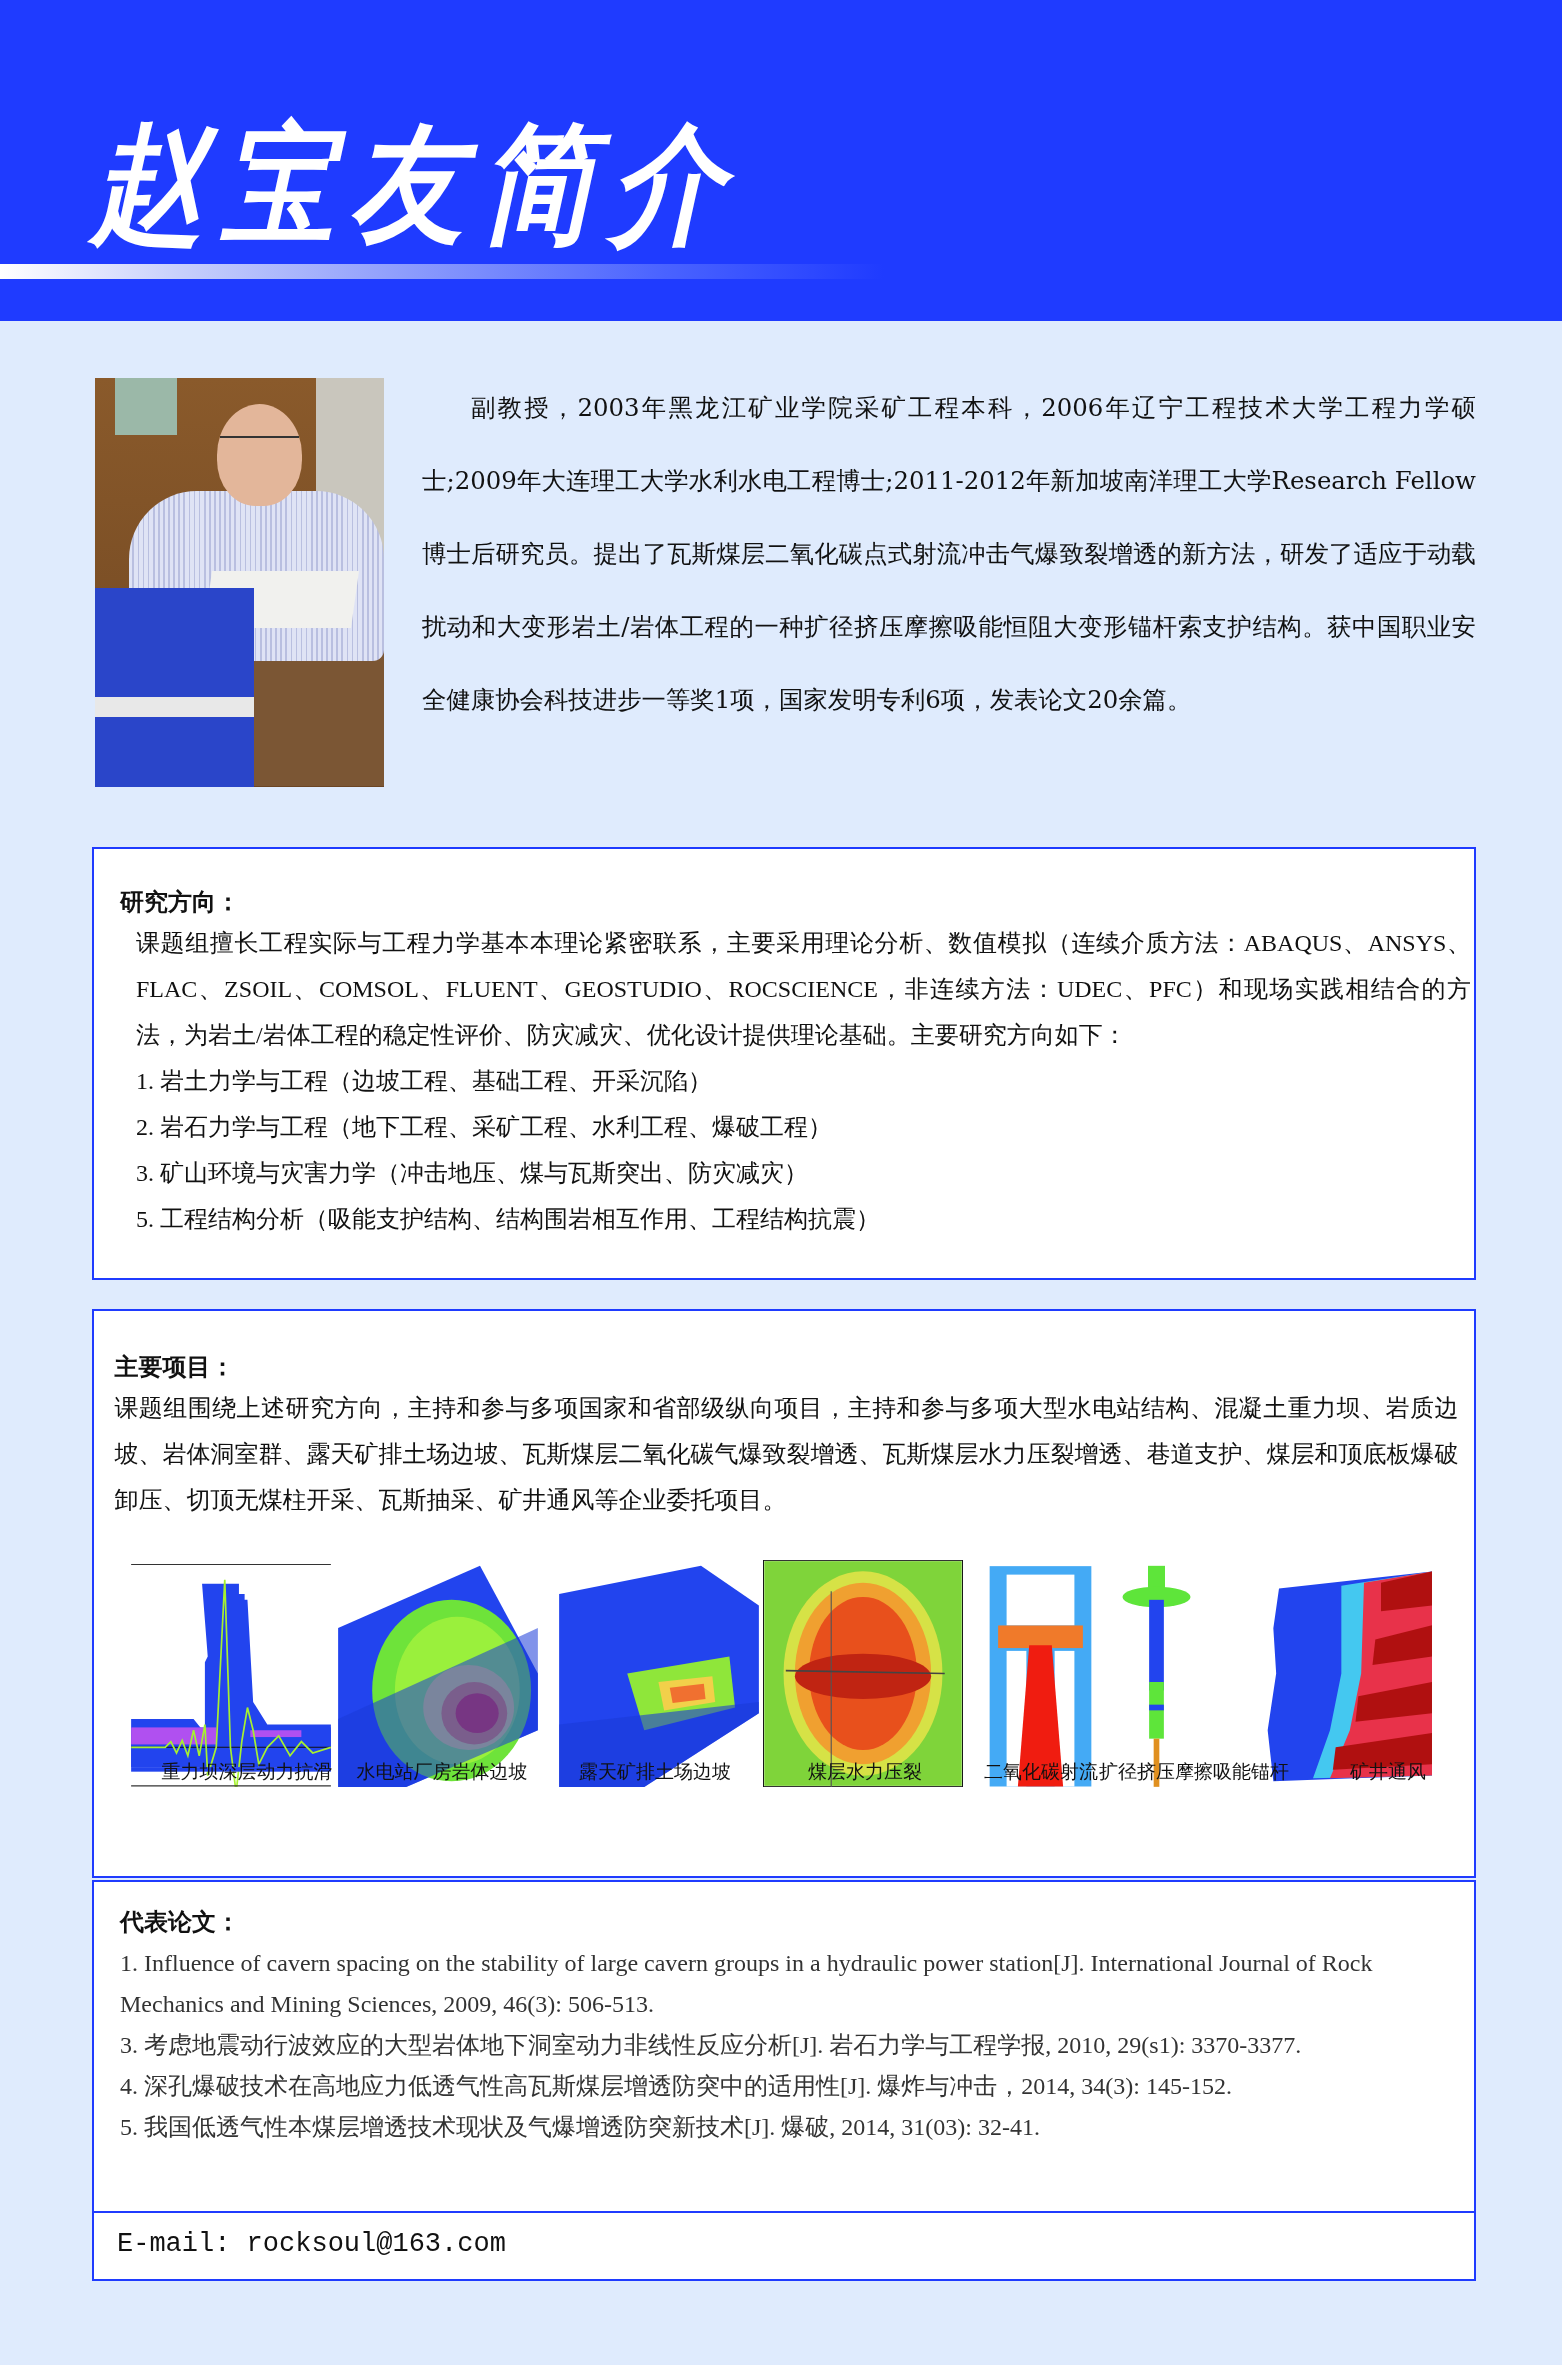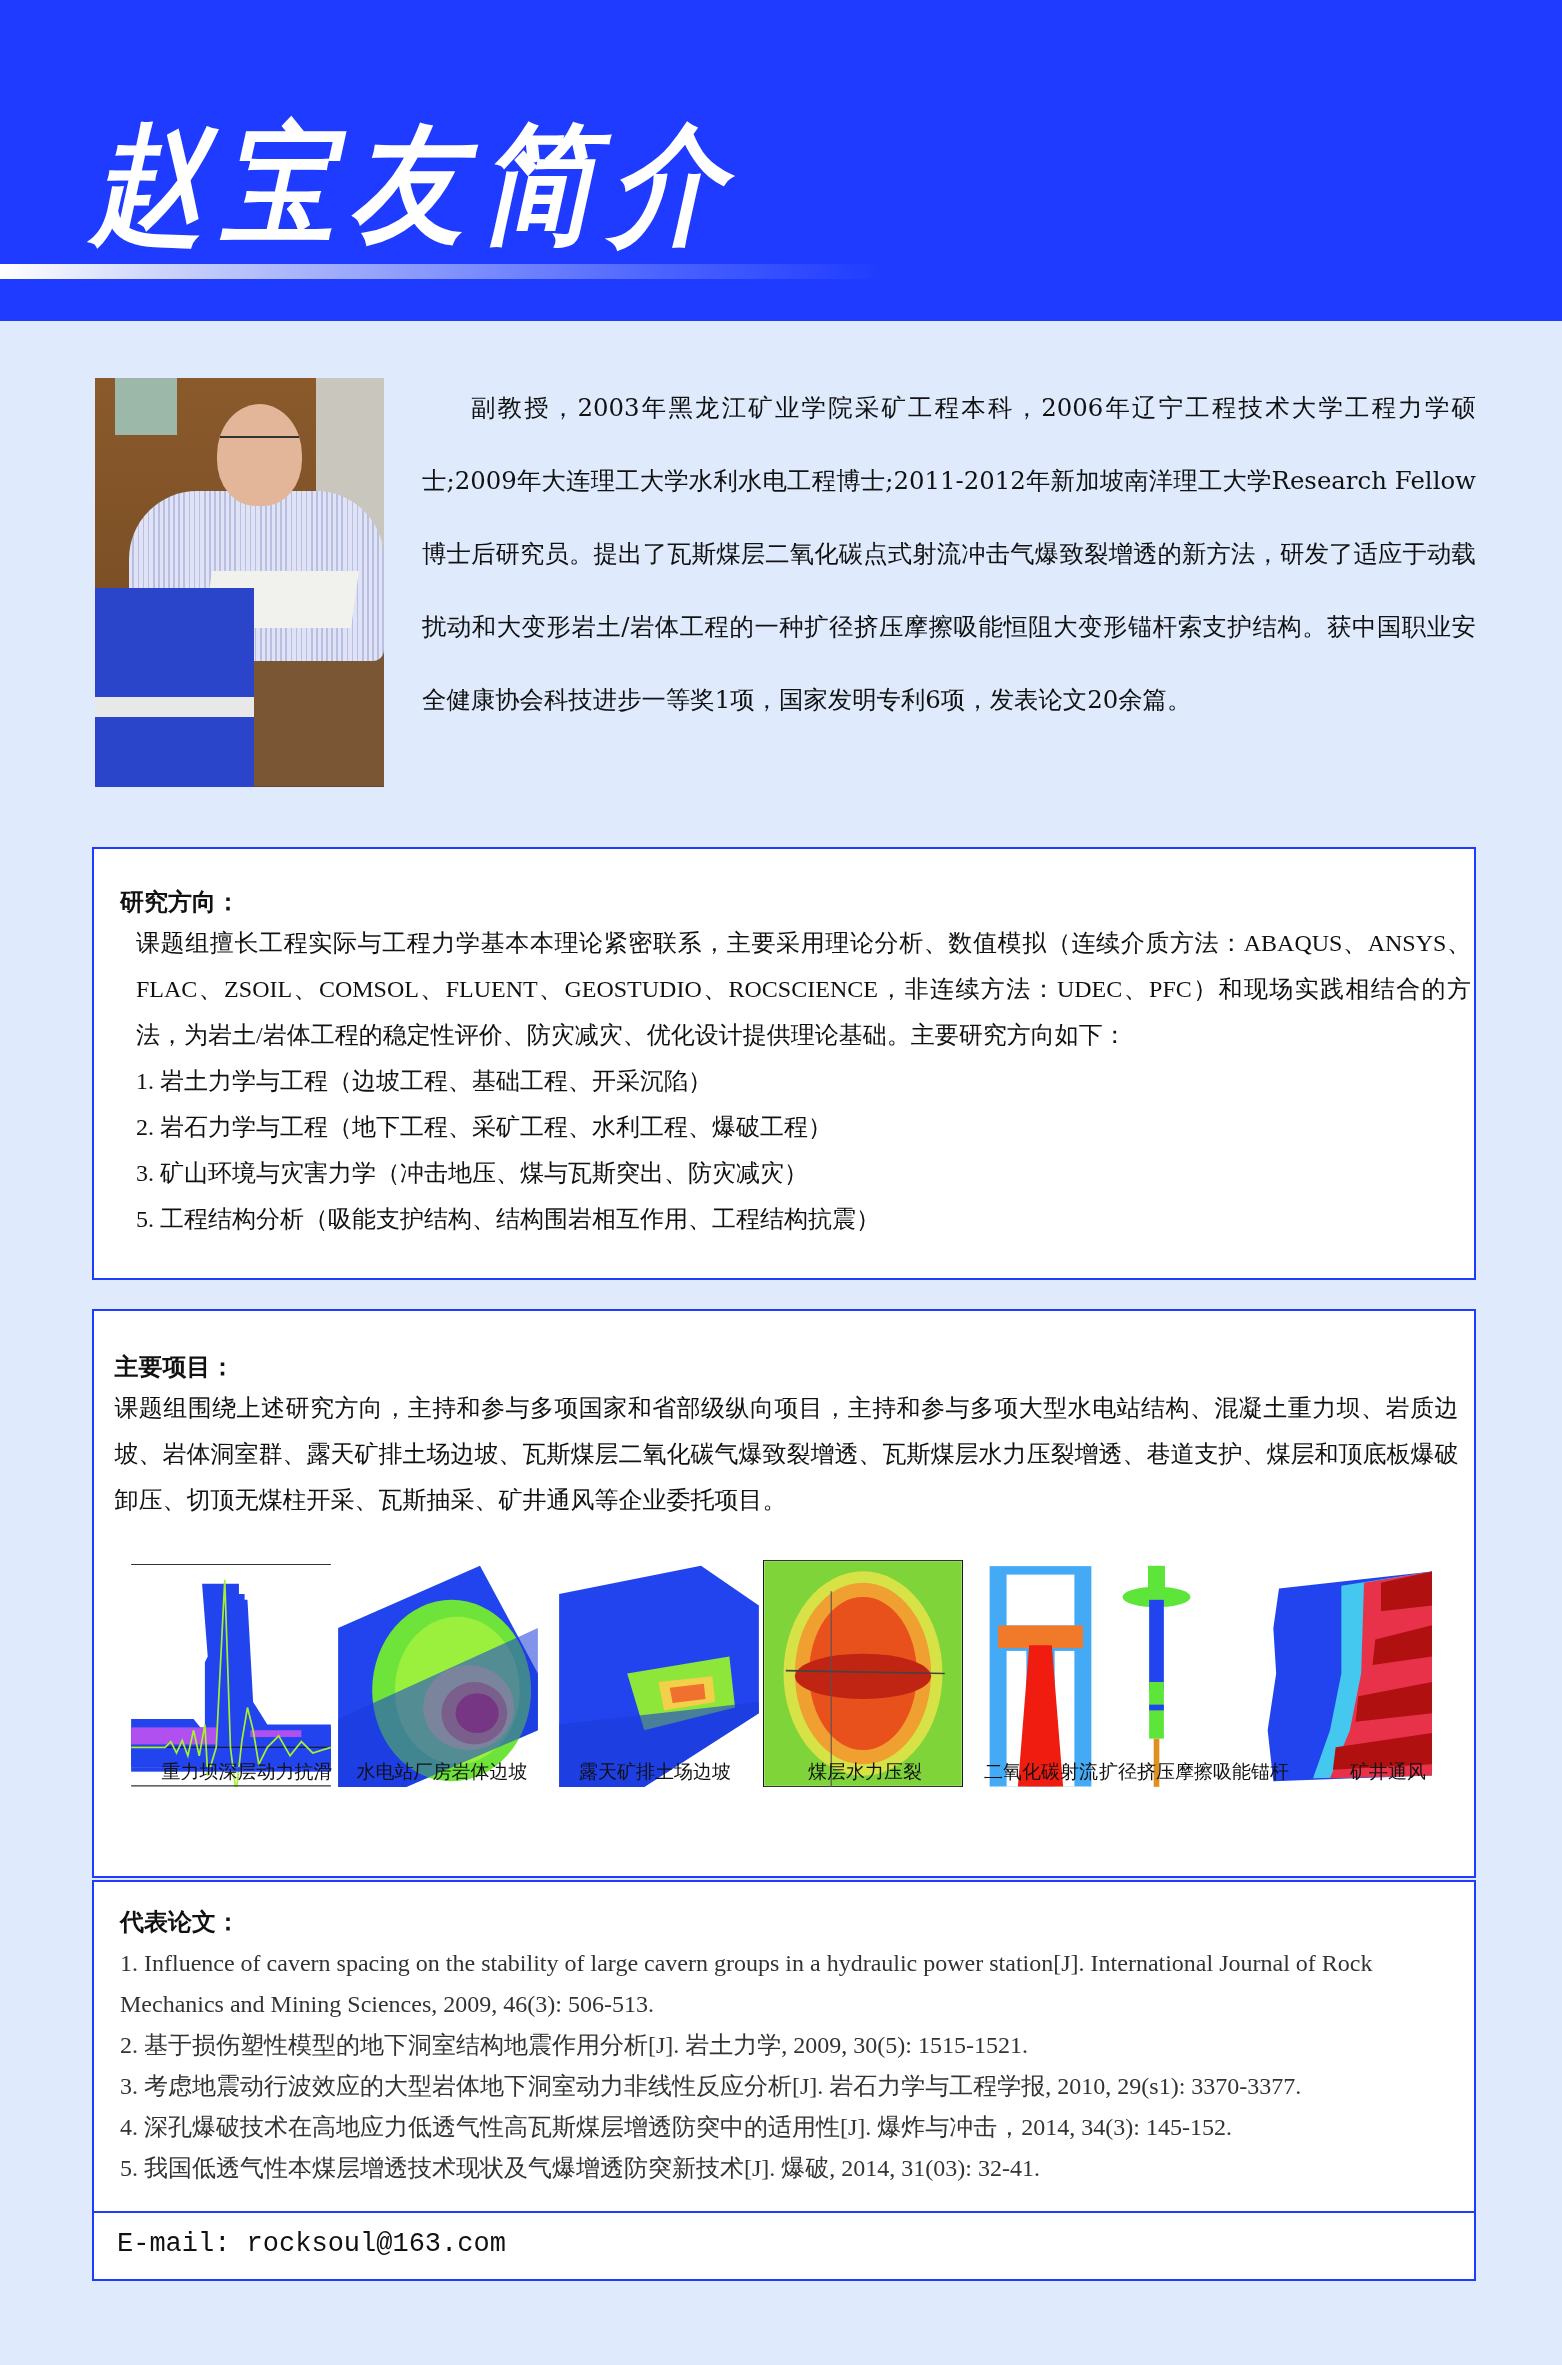--- a/index.html
+++ b/index.html
@@ -213,21 +213,20 @@
   <div class="caption" style="left:771px;">煤层水力压裂</div>
   <div class="caption" style="left:947px;">二氧化碳射流</div>
   <div class="caption" style="left:1100px;">扩径挤压摩擦吸能锚杆</div>
   <div class="caption" style="left:1294px;">矿井通风</div>
 </div>
 
 <div class="box box3">
   <div class="sec-title" style="top:24px;">代表论文：</div>
   <div class="papers">
     <span class="paper-item">1. Influence of cavern spacing on the stability of large cavern groups in a hydraulic power station[J]. International Journal of Rock Mechanics and Mining Sciences, 2009, 46(3): 506-513.</span>
-    <span class="paper-item">2.  基于损伤塑性模型的地下洞室结构地震作用分析[J]. 岩土力学, 2009, 30(5): 1515-1521.</span>
     <span class="paper-item">3.  考虑地震动行波效应的大型岩体地下洞室动力非线性反应分析[J]. 岩石力学与工程学报, 2010, 29(s1): 3370-3377.</span>
     <span class="paper-item">4.  深孔爆破技术在高地应力低透气性高瓦斯煤层增透防突中的适用性[J]. 爆炸与冲击，2014, 34(3): 145-152.</span>
     <span class="paper-item">5.  我国低透气性本煤层增透技术现状及气爆增透防突新技术[J]. 爆破, 2014, 31(03): 32-41.</span>
   </div>
 </div>
 
 <div class="box box4">
   <div class="email">E-mail: rocksoul@163.com</div>
 </div>
 

